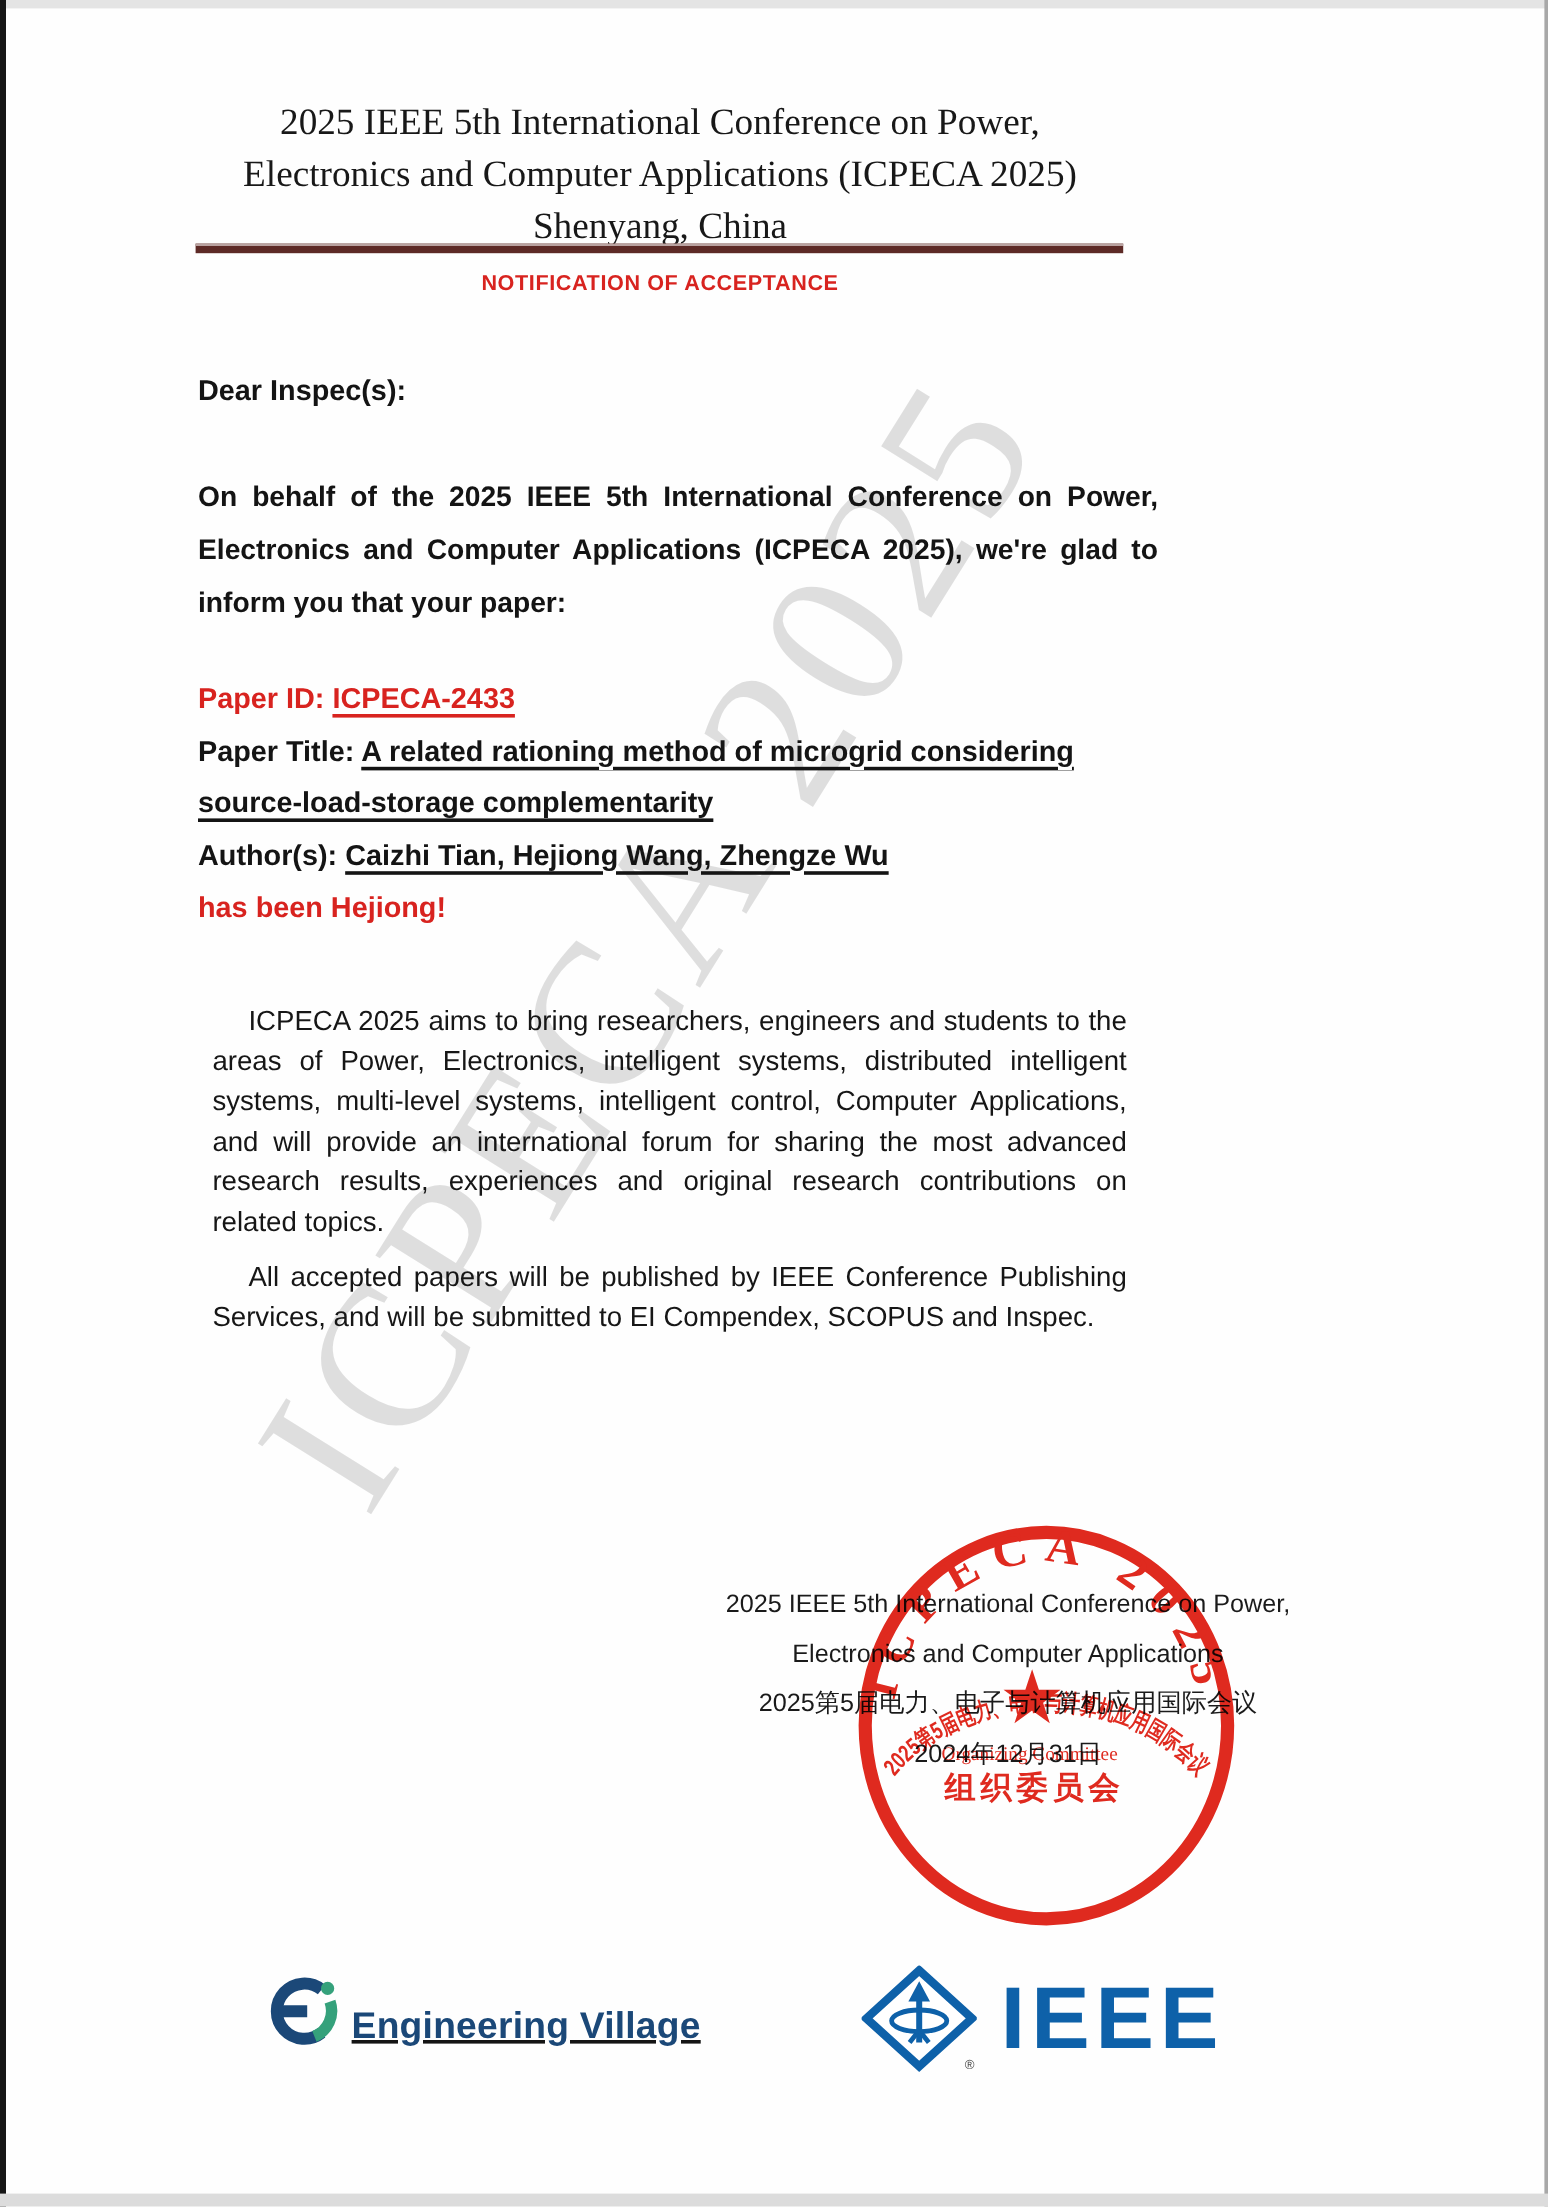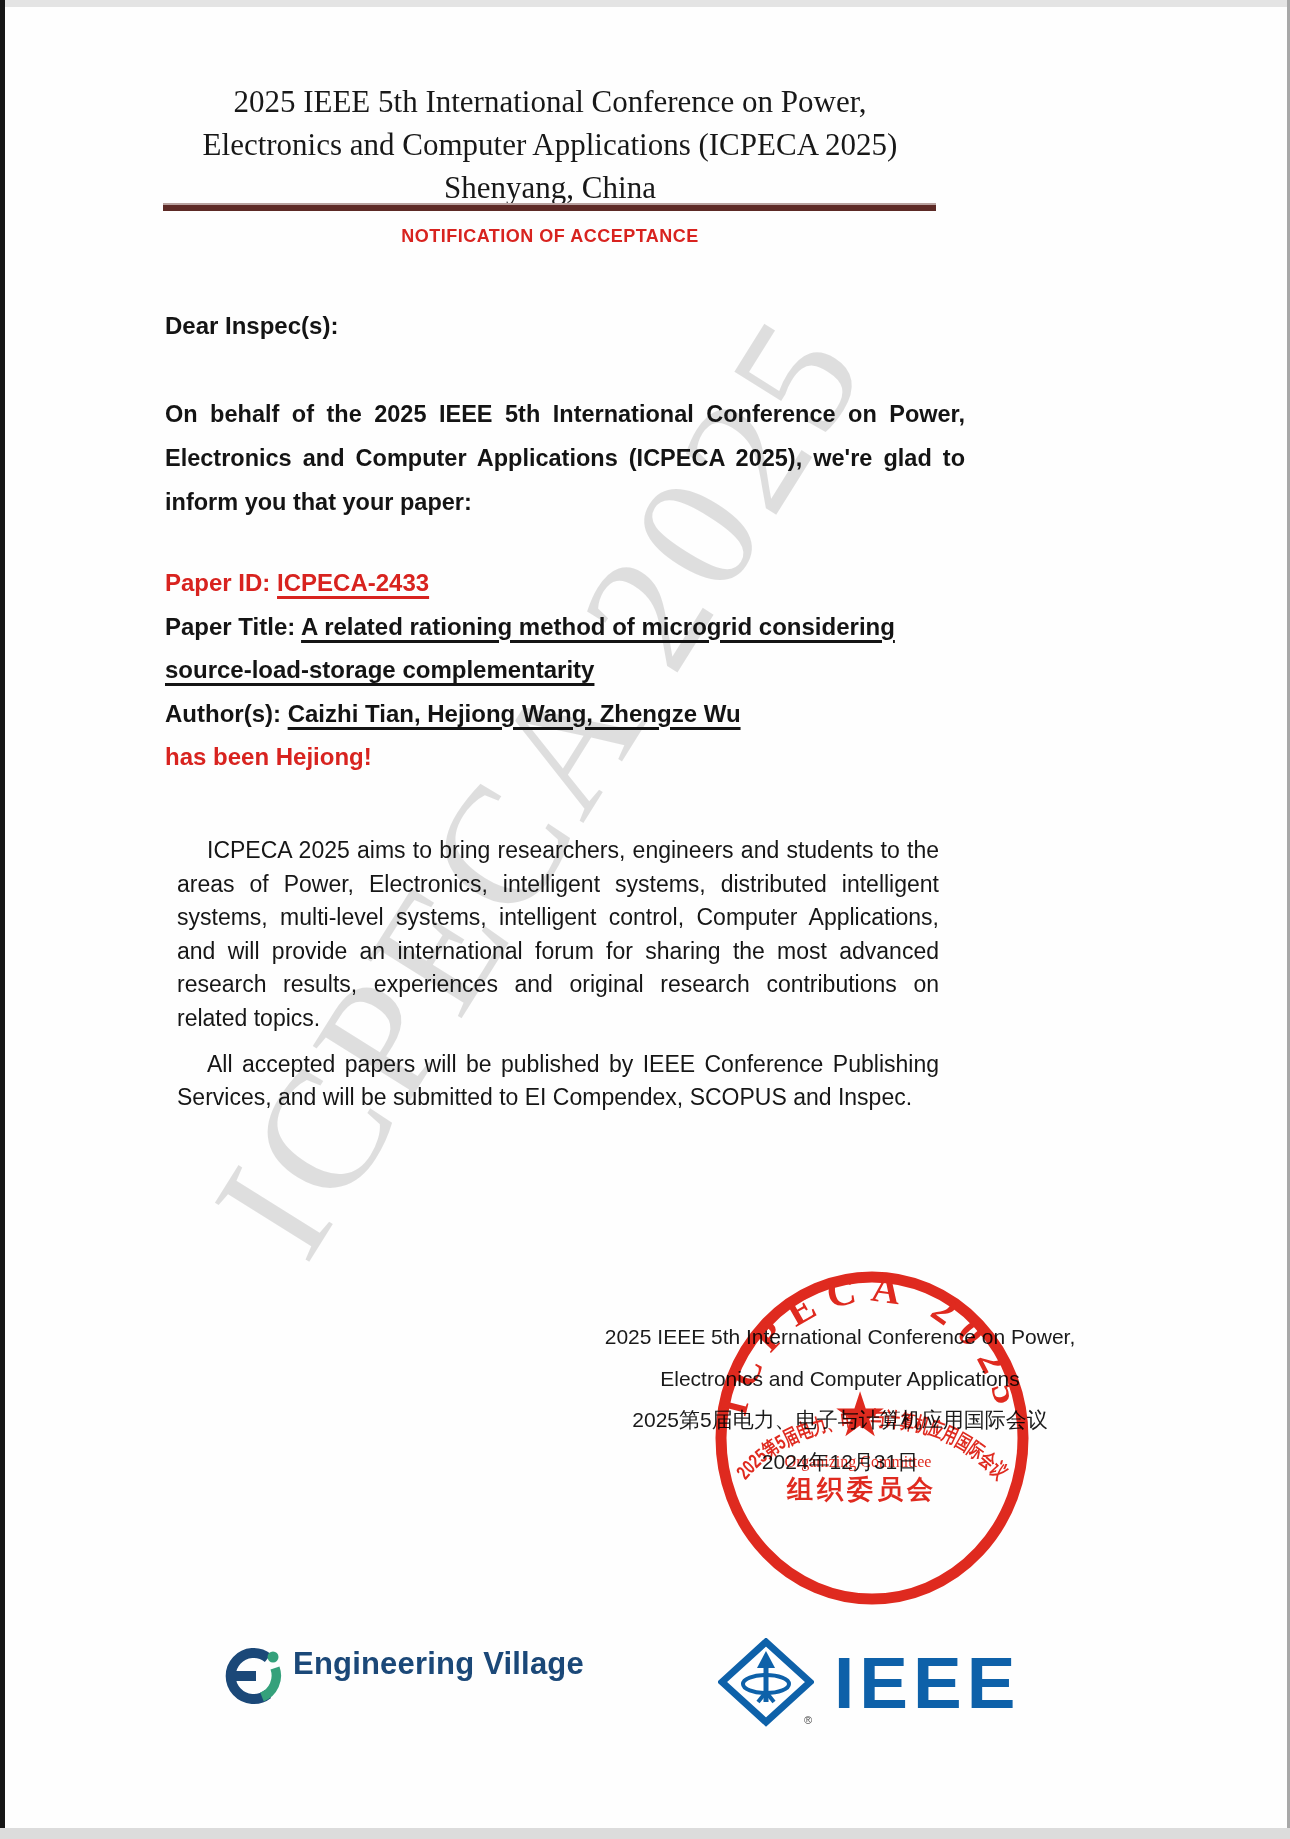--- a/index.html
+++ b/index.html
@@ -41,21 +41,21 @@
      text-align:justify;color:#161616;z-index:2;}
   .body-paras p{margin:12px;text-indent:30px;}
 
   .signature{position:absolute;left:590px;top:1316px;width:500px;text-align:center;
      font-size:21px;line-height:41.5px;color:#1a1a1a;z-index:2;}
   .signature div{white-space:nowrap;}
 
   .stamp{position:absolute;left:712px;top:1270px;width:322px;height:338px;z-index:4;
      mix-blend-mode:multiply;}
 
-  .ev-logo{position:absolute;left:222px;top:1646px;display:flex;align-items:flex-start;gap:11px;z-index:2;}
+  .ev-logo{position:absolute;left:222px;top:1646px;display:flex;align-items:flex-end;gap:11px;z-index:2;text-decoration:underline;}
   .ev-text{font-size:31px;font-weight:700;color:var(--ev-blue);letter-spacing:0.2px;}
 
   .ieee-logo{position:absolute;left:718px;top:1638px;display:flex;align-items:center;z-index:2;}
   .ieee-text{font-size:73px;font-weight:700;color:var(--ieee-blue);letter-spacing:5px;
      line-height:86px;margin-left:20px;}
 </style>
 </head>
 <body>
 
 <div class="page">

